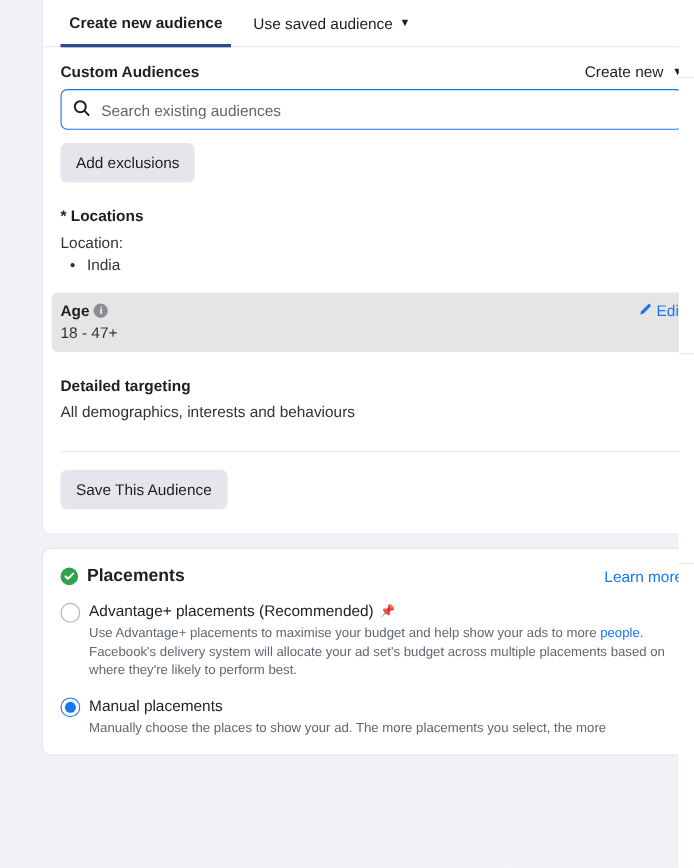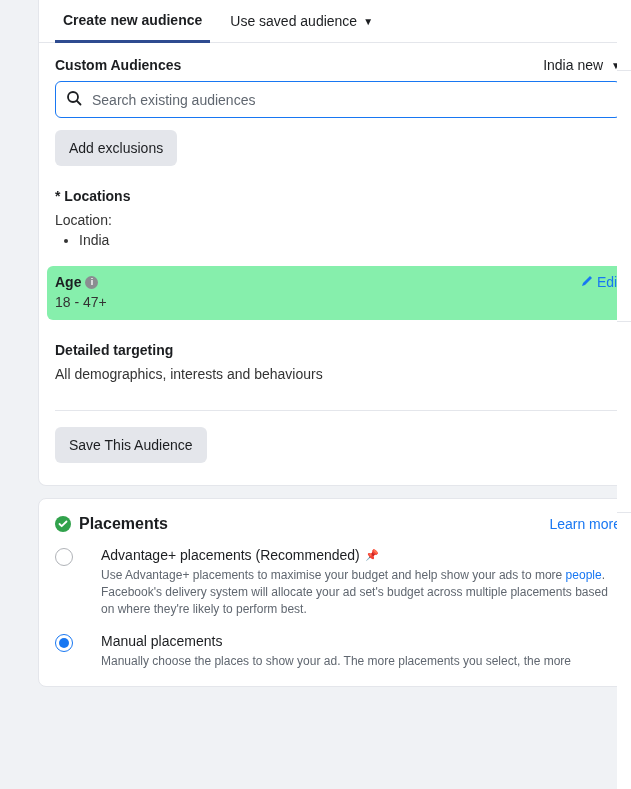--- a/index.html
+++ b/index.html
@@ -97,21 +97,21 @@
     color: #1c1e21;
     cursor: pointer;
     display: inline-block;
   }
   .btn.add-excl { margin-top: 12px; }
   .sect { margin-top: 22px; }
   .sect-title { font-weight: 600; font-size: 14px; margin-bottom: 8px; }
   .sect-body { font-size: 14px; color: #333; }
   ul.loc { list-style: disc; padding-left: 24px; margin-top: 4px; }
   .age-box {
-    background: #86efac;
+    background: #e5e5e5;
     border-radius: 6px;
     margin: 18px -8px 0 -8px;
     padding: 8px 8px 10px 8px;
   }
   .age-head { display: flex; justify-content: space-between; align-items: center; }
   .age-title { display: flex; align-items: center; gap: 4px; font-weight:600; }
   .info-icon {
     width: 13px; height: 13px; border-radius: 50%;
     background: #8a8d91; color: #fff; font-size: 9px;
     display: inline-flex; align-items: center; justify-content: center;
@@ -119,21 +119,21 @@
   }
   .edit-link { color: #1877f2; font-size: 14px; display: flex; align-items: center; gap: 4px; cursor: pointer; }
   .divider { border: none; border-top: 1px solid #e4e6eb; margin: 28px 0 16px 0; }
   .placements-head { display: flex; justify-content: space-between; align-items: center; margin-bottom: 14px; }
   .pl-title { display: flex; align-items: center; gap: 8px; font-size: 16px; font-weight: 700; }
   .check-circle {
     width: 16px; height: 16px; border-radius: 50%; background: #31a24c;
     display: flex; align-items: center; justify-content: center;
   }
   .learn-link { color: #1877f2; font-size: 14px; cursor: pointer; }
-  .radio-row { display: flex; gap: 28px; margin-bottom: 16px; }
+  .radio-row { display: flex; gap: 8px; margin-bottom: 16px; }
   .radio {
     width: 18px; height: 18px; border: 1.5px solid #b0b3b8; border-radius: 50%;
     flex-shrink: 0; margin-top: 1px; display:flex; align-items:center; justify-content:center;
     cursor: pointer;
   }
   .radio.selected { border-color: #1877f2; }
   .radio.selected .dot { width: 10px; height: 10px; border-radius: 50%; background: #1877f2; }
   .radio-content { flex: 1; }
   .radio-title { font-size: 14px; color: #1c1e21; display:flex; align-items:center; gap:6px; }
   .radio-desc { font-size: 12px; color: #606770; margin-top: 4px; line-height: 1.4; }
@@ -163,21 +163,21 @@
       </div>
       <div class="tab">
         <span>Use saved audience</span>
         <span class="caret-down">▼</span>
       </div>
     </div>
 
     <div class="row-label-action">
       <div class="section-label">Custom Audiences</div>
       <div class="create-new">
-        <span>India new</span>
+        <span>Create new</span>
         <span class="caret-down">▼</span>
       </div>
     </div>
 
     <div class="search-box">
       <span>
         <svg width="16" height="16" viewBox="0 0 16 16" fill="none">
             <circle cx="7" cy="7" r="5" stroke="#1c1e21" stroke-width="1.8"></circle>
             <line x1="11" y1="11" x2="14.5" y2="14.5" stroke="#1c1e21" stroke-width="1.8" stroke-linecap="round"></line>
           </svg>

